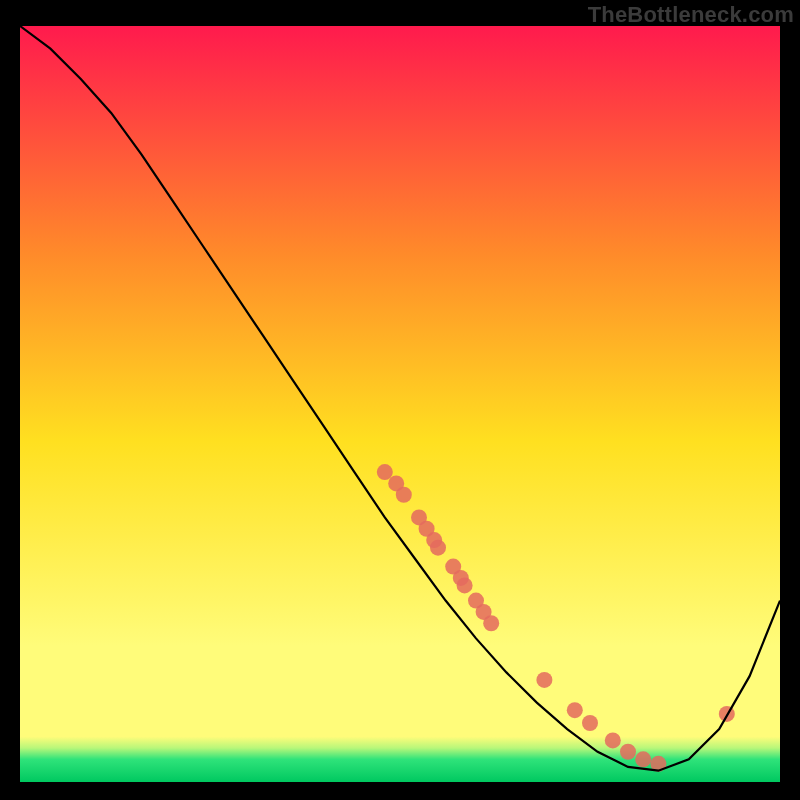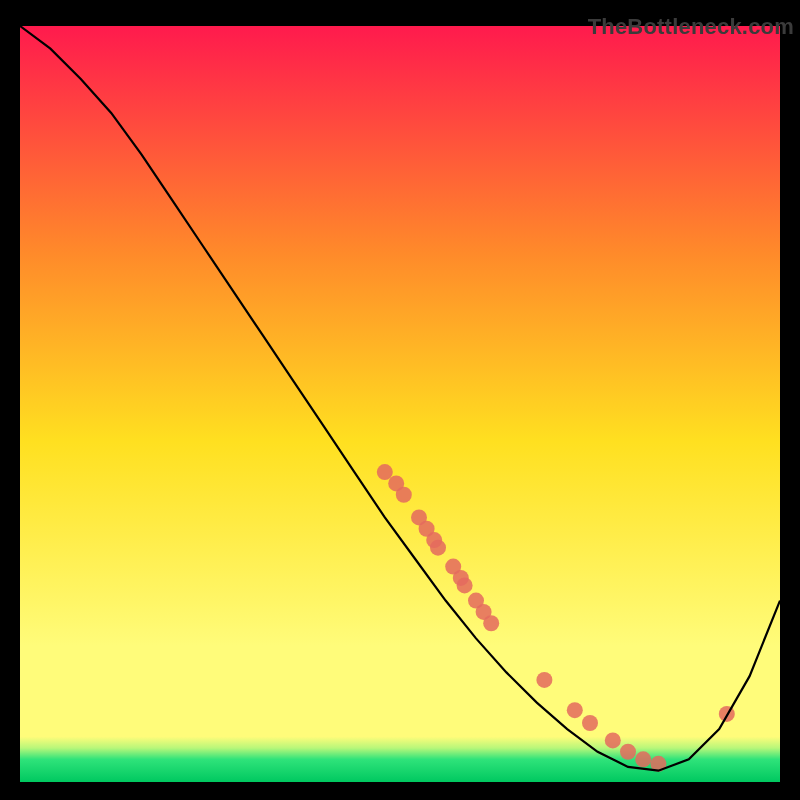--- a/index.html
+++ b/index.html
@@ -11,21 +11,21 @@
     font-family: Arial, Helvetica, sans-serif;
   }
   .container {
     position: relative;
     width: 800px;
     height: 800px;
     background: #000;
   }
   .watermark {
     position: absolute;
-    top: 14px;
+    top: 2px;
     right: 6px;
     color: #3b3b3b;
     font-size: 22px;
     font-weight: bold;
     z-index: 5;
     letter-spacing: 0.2px;
   }
   .plot-area {
     position: absolute;
     left: 20px;

